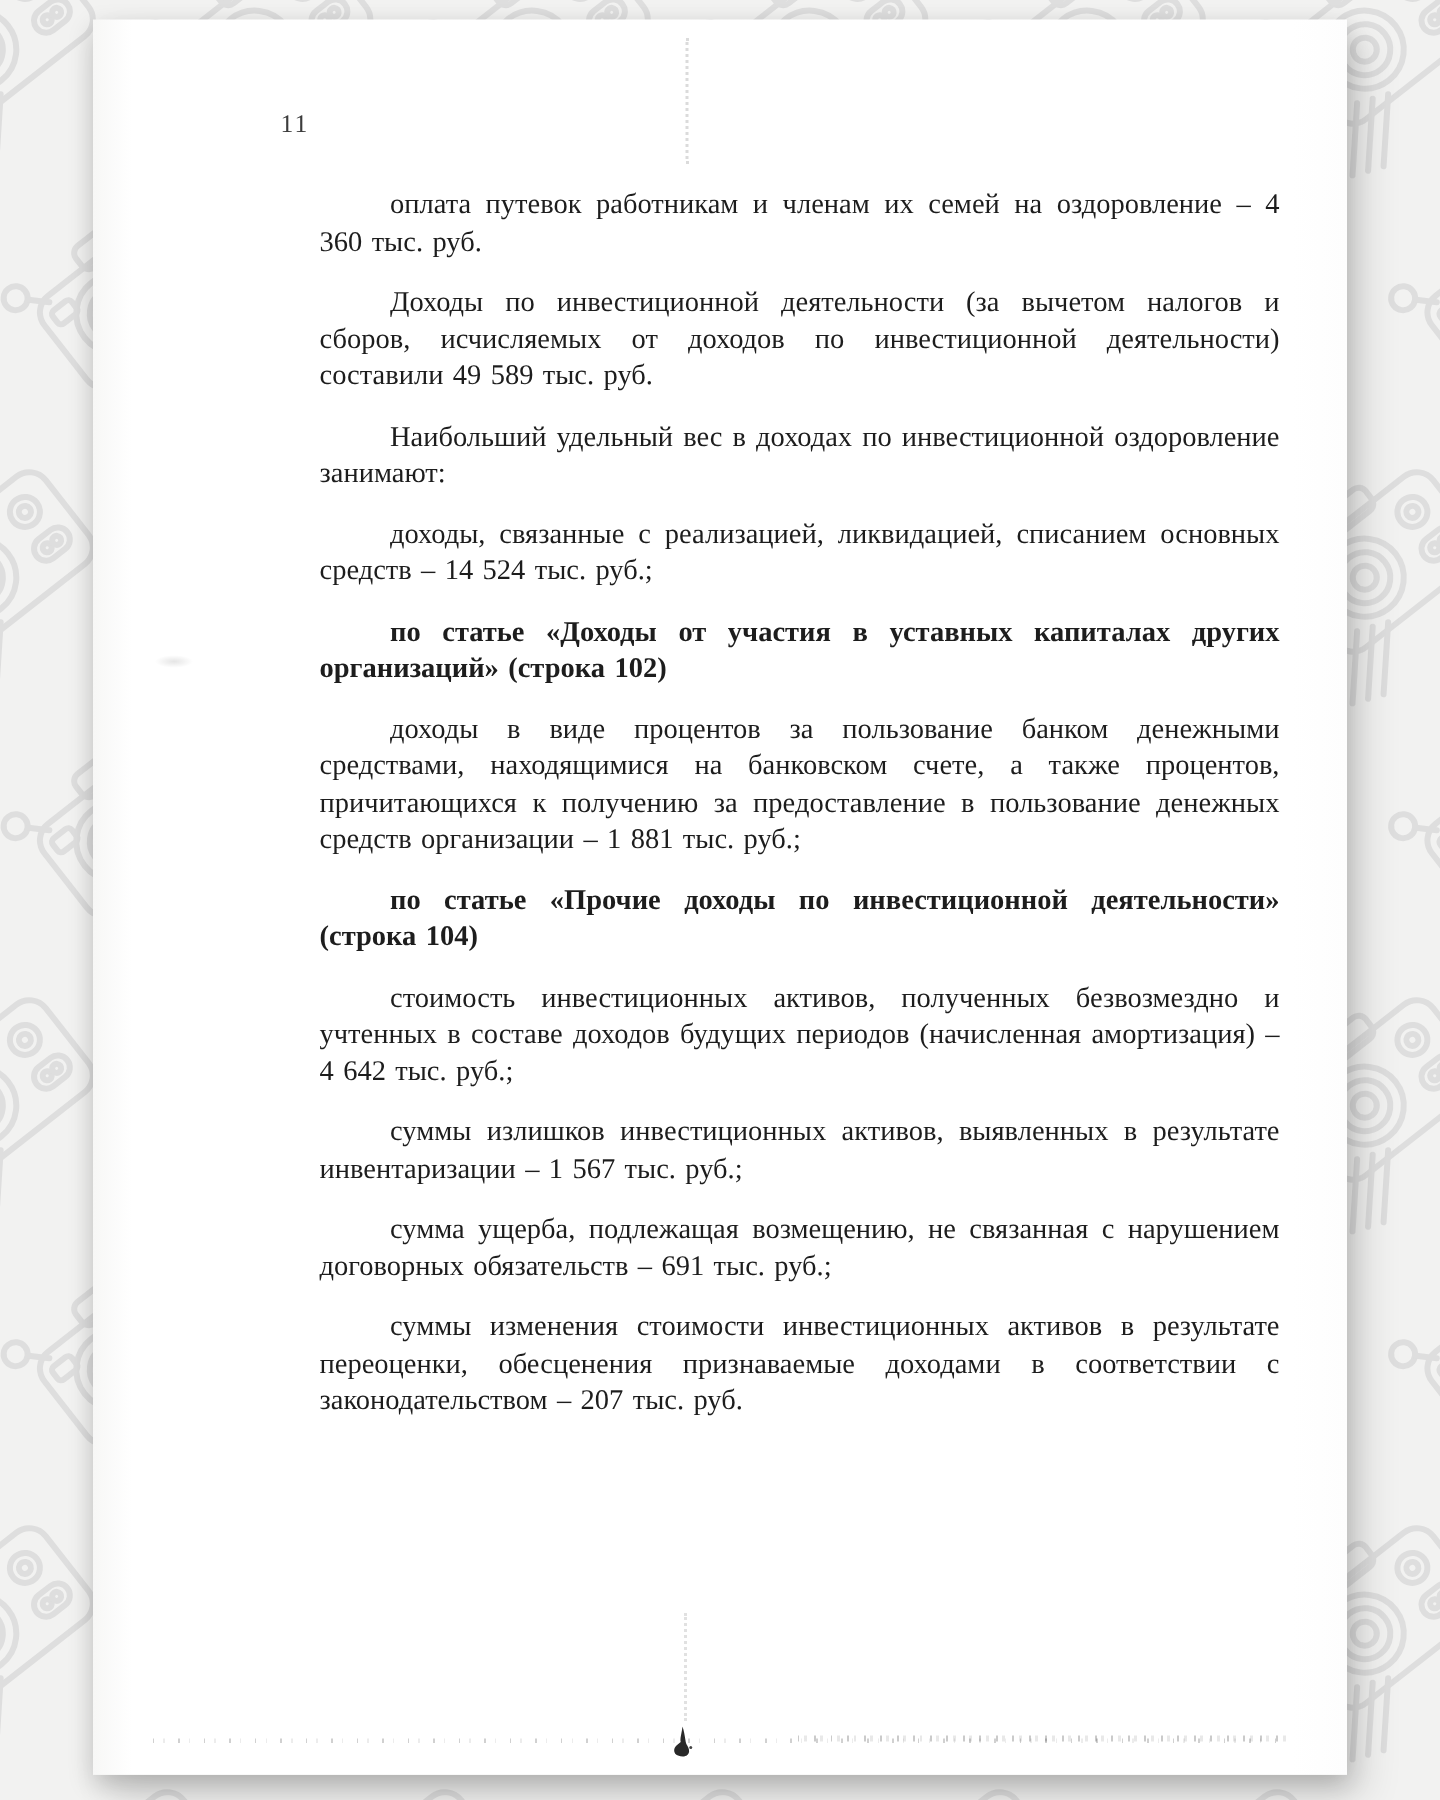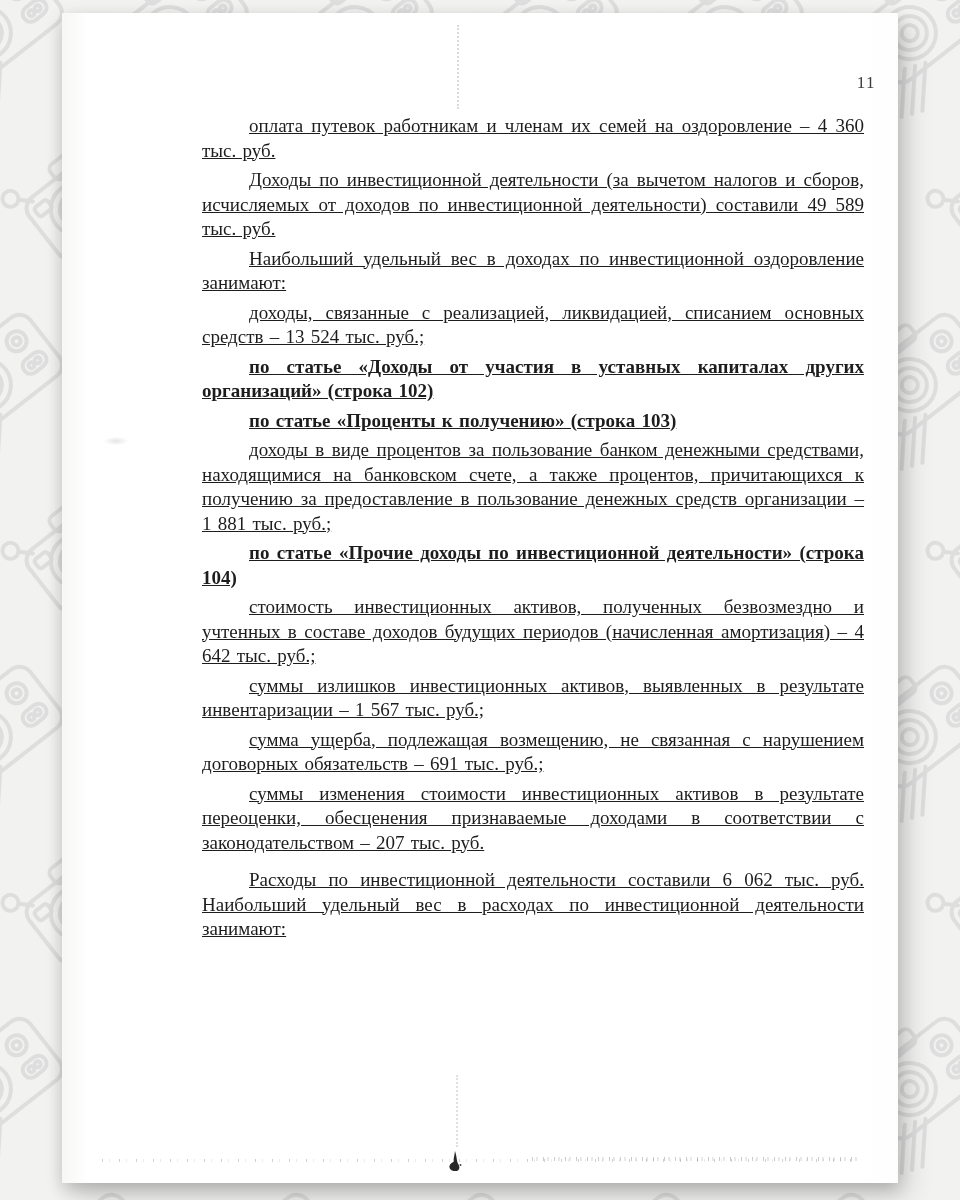--- a/index.html
+++ b/index.html
@@ -12,29 +12,29 @@
   .pattern-layer{
     position:absolute;left:0;top:0;width:960px;height:1200px;
   }
   
   .page{
     position:absolute;left:62px;top:13px;width:836px;height:1170px;
     background:linear-gradient(90deg,#f7f7f6 0px,#ffffff 26px,#ffffff 800px,#fdfdfd 836px);
     box-shadow:0 6px 16px rgba(0,0,0,.20), 12px 14px 24px rgba(0,0,0,.12);
   }
   .page-number{
-    position:absolute;left:142px;top:60px;width:672px;
-    text-align:right;font-size:17px;color:#3c3c3c;letter-spacing:1.5px;
+    position:absolute;left:125px;top:60px;width:672px;
+    text-align:left;font-size:17px;color:#3c3c3c;letter-spacing:1.5px;
   }
   .content{
     position:absolute;left:135px;top:96px;width:672px;
     font-size:19px;line-height:24.5px;color:#1d1d1d;
     text-align:justify;word-spacing:1.5px;
   }
-  .content p{margin:5px;text-indent:47px;text-decoration:underline;}
+  .content p{margin:16px;text-indent:47px;}
   .content p.bold{font-weight:bold;}
   .content p.gap{margin-top:13px;}
   
   .fold-top{
     position:absolute;left:395px;top:12px;height:84px;width:0;
     border-left:2px dotted rgba(90,90,90,.22);
   }
   .fold-bottom{
     position:absolute;left:394px;top:1062px;height:72px;width:0;
     border-left:2px dotted rgba(90,90,90,.18);
@@ -141,30 +141,28 @@
     </g>
 </svg>
 
 <div class="page">
   <div class="page-number">11</div>
 
   <div class="content">
       <p class="para normal">оплата путевок работникам и членам их семей на оздоровление – 4 360 тыс. руб.</p>
       <p class="para normal">Доходы по инвестиционной деятельности (за вычетом налогов и сборов, исчисляемых от доходов по инвестиционной деятельности) составили 49 589 тыс. руб.</p>
       <p class="para normal">Наибольший удельный вес в доходах по инвестиционной оздоровление занимают:</p>
-      <p class="para normal">доходы, связанные с реализацией, ликвидацией, списанием основных средств – 13 524 тыс. руб.;</p>
+      <p class="para normal">доходы, связанные с реализацией, ликвидацией, списанием основных средств – 14 524 тыс. руб.;</p>
       <p class="para bold">по статье «Доходы от участия в уставных капиталах других организаций» (строка 102)</p>
-      <p class="para bold">по статье «Проценты к получению» (строка 103)</p>
       <p class="para normal">доходы в виде процентов за пользование банком денежными средствами, находящимися на банковском счете, а также процентов, причитающихся к получению за предоставление в пользование денежных средств организации – 1 881 тыс. руб.;</p>
       <p class="para bold">по статье «Прочие доходы по инвестиционной деятельности» (строка 104)</p>
       <p class="para normal">стоимость инвестиционных активов, полученных безвозмездно и учтенных в составе доходов будущих периодов (начисленная амортизация) – 4 642 тыс. руб.;</p>
       <p class="para normal">суммы излишков инвестиционных активов, выявленных в результате инвентаризации – 1 567 тыс. руб.;</p>
       <p class="para normal">сумма ущерба, подлежащая возмещению, не связанная с нарушением договорных обязательств – 691 тыс. руб.;</p>
       <p class="para normal">суммы изменения стоимости инвестиционных активов в результате переоценки, обесценения признаваемые доходами в соответствии с законодательством – 207 тыс. руб.</p>
-      <p class="para normal gap">Расходы по инвестиционной деятельности составили 6 062 тыс. руб. Наибольший удельный вес в расходах по инвестиционной деятельности занимают:</p>
     </div>
 
   <div class="fold-top"></div>
   <div class="fold-bottom"></div>
   <div class="smudge-left"></div>
   <div class="noise-strip"></div>
   <div class="noise-strip2"></div>
   <svg class="ink-blob" width="14" height="21" viewBox="0 0 14 21" xmlns="http://www.w3.org/2000/svg">
     <path d="M7 0 C6.4 5 5.2 8 5.8 10.4 L3 12.6 C0.8 14.6 0.8 18 4 19.4 C8 21 11.4 19.6 11.4 16.4 C11.4 13.6 9.2 12.4 9 9.4 C8.4 5.4 8 3 7 0 Z" fill="#161616" fill-opacity="0.92"></path>
     <circle cx="12.5" cy="14" r="1" fill="#161616" fill-opacity="0.8"></circle>

